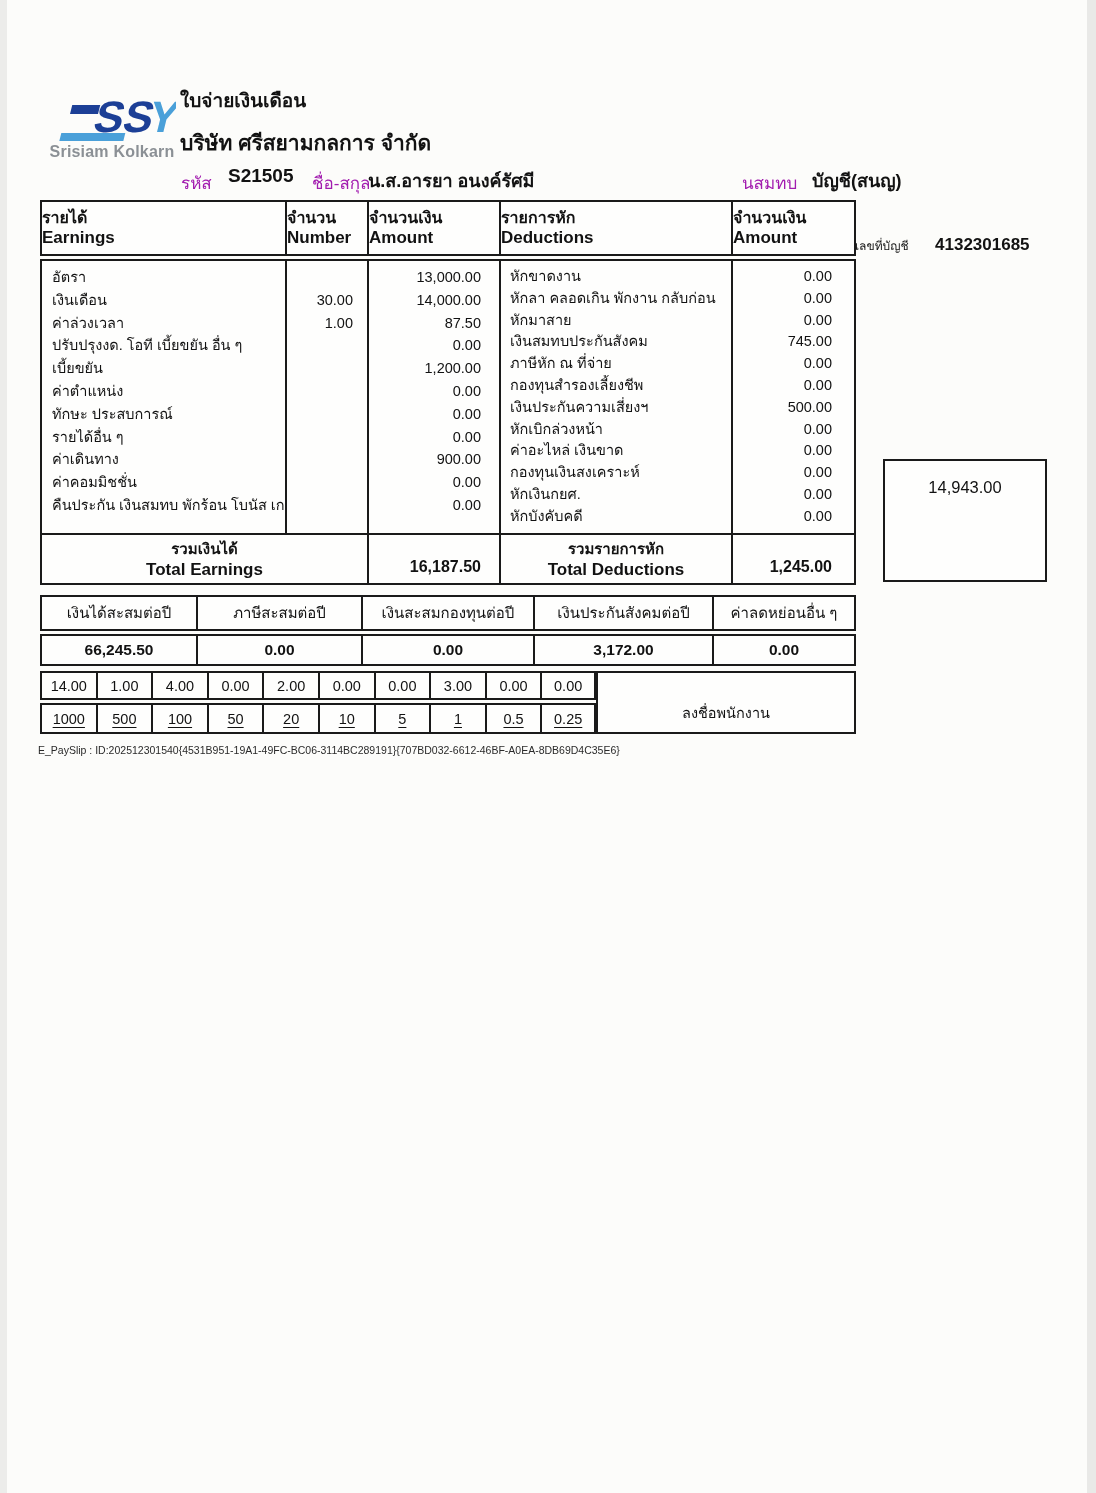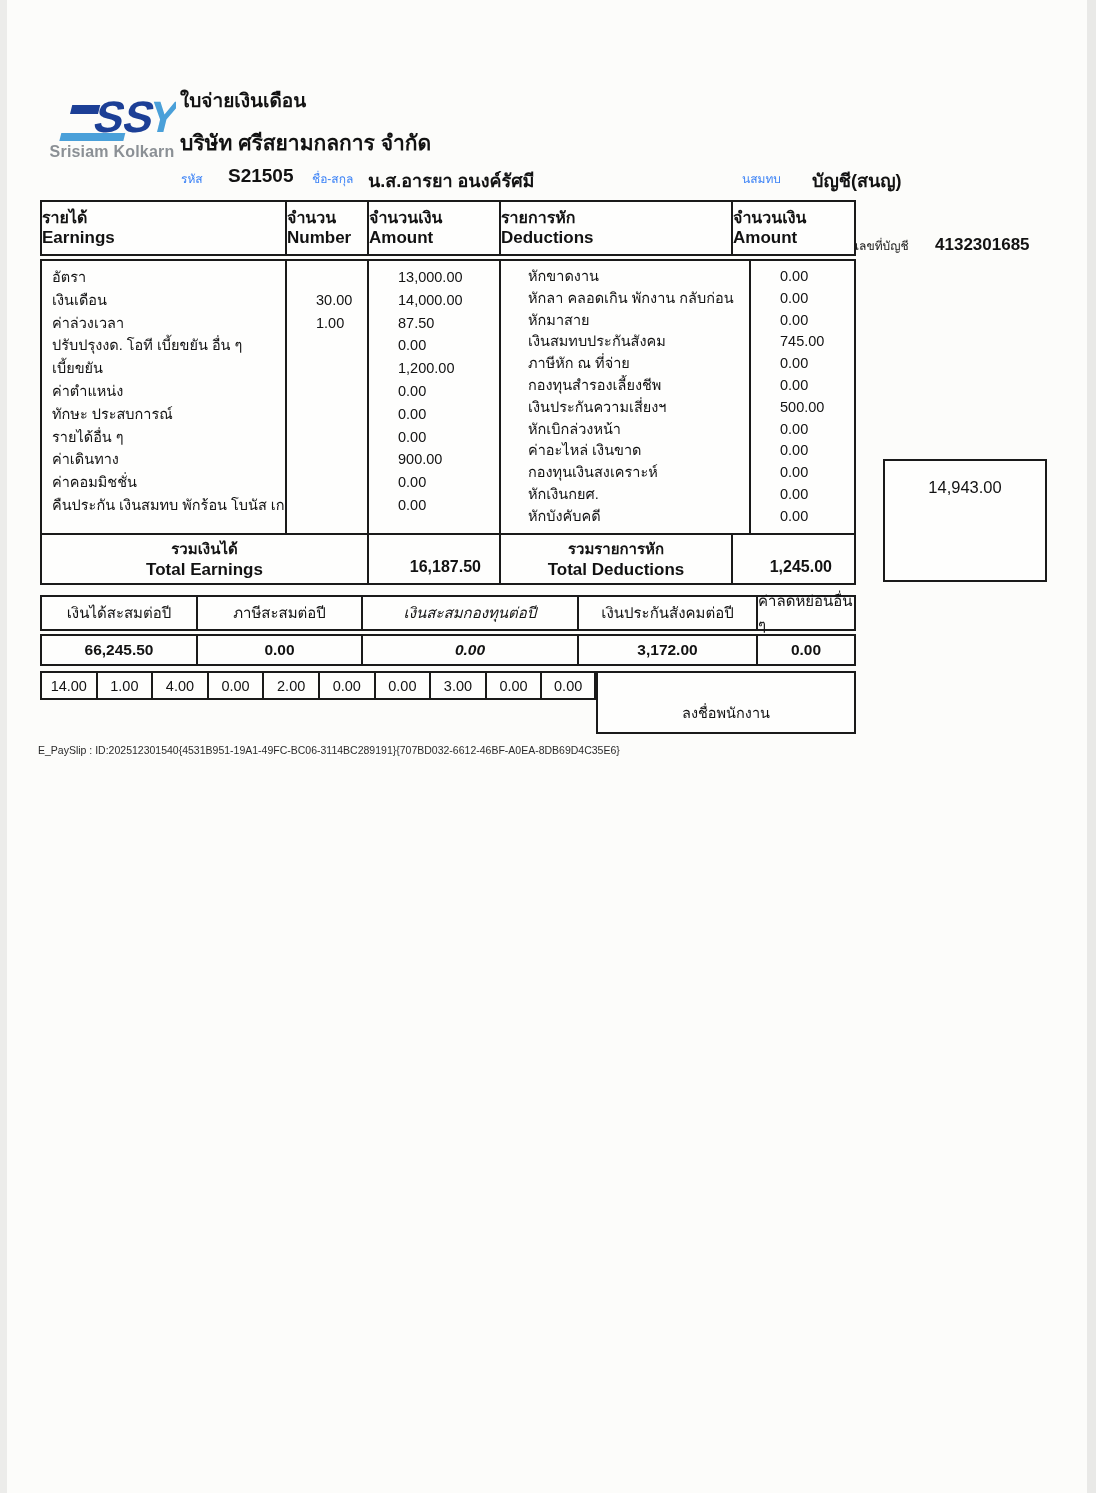--- a/index.html
+++ b/index.html
@@ -9,46 +9,46 @@
     background:#fcfcfa;overflow:hidden;color:#121212;
     font-family:"Liberation Sans","DejaVu Sans",sans-serif;
   }
   .edge-l{position:absolute;left:0;top:0;width:7px;height:100%;background:#ececea;}
   .edge-r{position:absolute;right:0;top:0;width:9px;height:100%;background:#e9e9e7;}
   .abs{position:absolute;}
   .b2{border:2px solid #1a1a1a;box-sizing:border-box;background:#fefefd;}
   .flex{display:flex;}
   .doc-title{font-size:19px;font-weight:bold;}
   .company{font-size:21px;font-weight:bold;}
-  .lbl{font-size:12px;color:#3b82f6;}
+  .lbl{font-size:17px;color:#a21caf;}
   .val-b{font-weight:bold;}
   .logo-sub{font-size:16px;color:#8b9095;font-weight:bold;letter-spacing:.2px;text-align:center;}
 
   
   .c1{width:245px;}.c2{width:82px;}.c3{width:132px;}.c4{width:232px;}.c5{flex:1;}
   .cell{box-sizing:border-box;height:100%;}
   .cdiv{border-right:2px solid #1a1a1a;}
   .hcell{display:flex;flex-direction:column;justify-content:center;align-items:flex-start;gap:2px;}
   .hth{font-size:16px;font-weight:bold;line-height:18px;}
   .hen{font-size:17px;font-weight:bold;line-height:18px;}
 
   .bodycol{box-sizing:border-box;padding-top:5px;overflow:hidden;}
   .eline{height:22.8px;line-height:22.8px;font-size:14.5px;white-space:nowrap;overflow:hidden;}
   .dline{height:21.8px;line-height:21.8px;font-size:14.5px;white-space:nowrap;overflow:hidden;}
   .tl{text-align:left;}
-  .tr{text-align:left;margin-left:29px;}
+  .tr{text-align:right;margin-left:29px;}
 
   .tc1{width:327px;}.tc2{width:132px;}.tc3{width:232px;}.tc4{flex:1;}
   .totcell{display:flex;flex-direction:column;justify-content:center;align-items:center;gap:3px;box-sizing:border-box;height:100%;}
   .tot-th{font-size:15px;font-weight:bold;line-height:17px;}
   .tot-en{font-size:17px;font-weight:bold;line-height:19px;}
   .totamt{display:flex;align-items:flex-end;justify-content:flex-end;box-sizing:border-box;height:100%;
           font-size:16px;font-weight:bold;padding-bottom:7px;}
 
-  .y1{width:156px;}.y2{width:165px;}.y3{width:216px;font-style:italic;}.y4{width:179px;}.y5{flex:1;}
+  .y1{width:156px;}.y2{width:165px;}.y3{width:172px;}.y4{width:179px;}.y5{flex:1;}
   .ycell{display:flex;align-items:center;justify-content:center;box-sizing:border-box;height:100%;font-size:15px;}
   .yval{font-weight:bold;font-size:15.5px;}
 
   .dn{width:55.6px;display:flex;align-items:center;justify-content:center;box-sizing:border-box;height:100%;font-size:14.5px;}
   .dn-u{text-decoration:underline;text-underline-offset:3px;}
 
   .sidebox-hdr{display:flex;flex-direction:column;align-items:center;justify-content:center;gap:4px;
                border-bottom:2px solid #1a1a1a;box-sizing:border-box;}
   .side-th{font-size:15px;font-weight:bold;}
   .side-en{font-size:17px;font-weight:bold;}
@@ -143,21 +143,21 @@
       <div class="eline tr">87.50</div>
       <div class="eline tr">0.00</div>
       <div class="eline tr">1,200.00</div>
       <div class="eline tr">0.00</div>
       <div class="eline tr">0.00</div>
       <div class="eline tr">0.00</div>
       <div class="eline tr">900.00</div>
       <div class="eline tr">0.00</div>
       <div class="eline tr">0.00</div>
     </div>
-    <div class="bodycol cdiv c4" style="padding-left:9px;margin-left:18px;">
+    <div class="bodycol cdiv c4" style="padding-left:9px;">
       <div class="dline tl">หักขาดงาน</div>
       <div class="dline tl">หักลา  คลอดเกิน พักงาน กลับก่อน</div>
       <div class="dline tl">หักมาสาย</div>
       <div class="dline tl">เงินสมทบประกันสังคม</div>
       <div class="dline tl">ภาษีหัก ณ ที่จ่าย</div>
       <div class="dline tl">กองทุนสำรองเลี้ยงชีพ</div>
       <div class="dline tl">เงินประกันความเสี่ยงฯ</div>
       <div class="dline tl">หักเบิกล่วงหน้า</div>
       <div class="dline tl">ค่าอะไหล่ เงินขาด</div>
       <div class="dline tl">กองทุนเงินสงเคราะห์</div>
@@ -223,18 +223,30 @@
     <div class="dn cdiv">1.00</div>
     <div class="dn cdiv">4.00</div>
     <div class="dn cdiv">0.00</div>
     <div class="dn cdiv">2.00</div>
     <div class="dn cdiv">0.00</div>
     <div class="dn cdiv">0.00</div>
     <div class="dn cdiv">3.00</div>
     <div class="dn cdiv">0.00</div>
     <div class="dn" style="flex:1;">0.00</div>
   </div>
+  <div class="abs b2 flex" style="left:40px;top:703px;width:556px;height:31px;">
+    <div class="dn dn-u cdiv">1000</div>
+    <div class="dn dn-u cdiv">500</div>
+    <div class="dn dn-u cdiv">100</div>
+    <div class="dn dn-u cdiv">50</div>
+    <div class="dn dn-u cdiv">20</div>
+    <div class="dn dn-u cdiv">10</div>
+    <div class="dn dn-u cdiv">5</div>
+    <div class="dn dn-u cdiv">1</div>
+    <div class="dn dn-u cdiv">0.5</div>
+    <div class="dn dn-u" style="flex:1;">0.25</div>
+  </div>
   <div class="abs b2" style="left:596px;top:671px;width:260px;height:63px;">
     <div style="display:flex;align-items:flex-end;justify-content:center;height:100%;box-sizing:border-box;padding-bottom:8px;font-size:14.5px;">ลงชื่อพนักงาน</div>
   </div>
 
   <div class="abs footer-id" style="left:38px;top:744px;">E_PaySlip : ID:202512301540{4531B951-19A1-49FC-BC06-3114BC289191}{707BD032-6612-46BF-A0EA-8DB69D4C35E6}</div>
 </div>
 
 </body></html>

